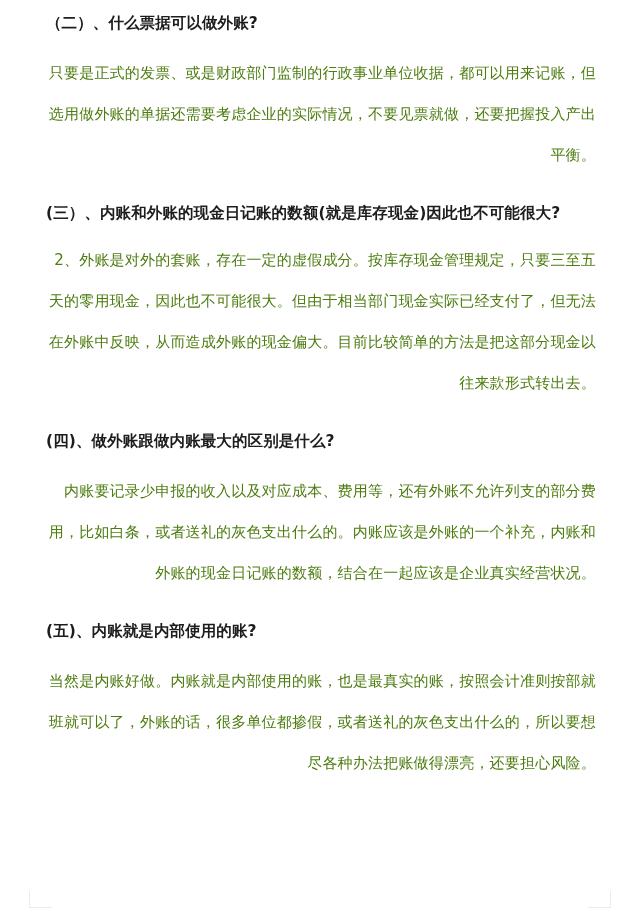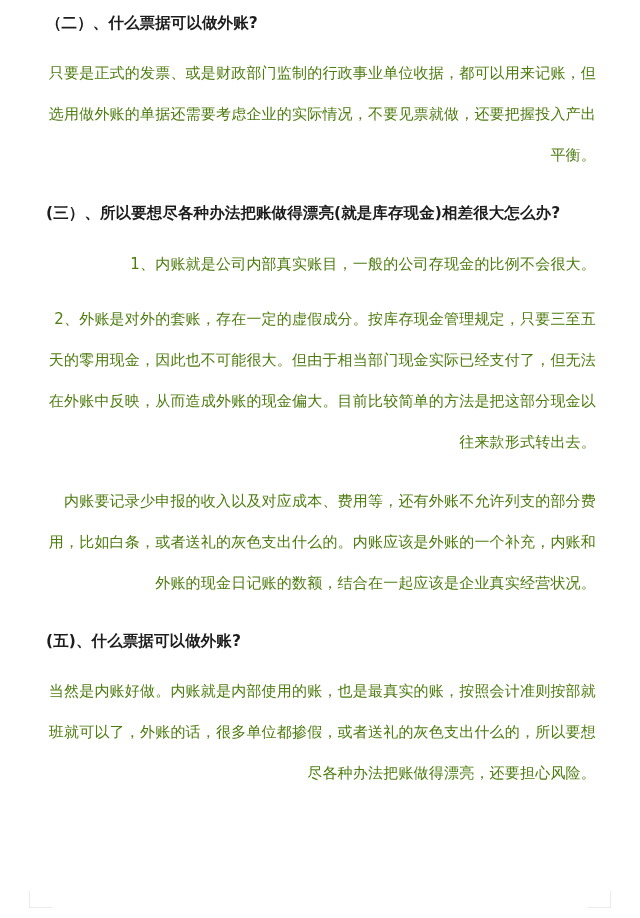--- a/index.html
+++ b/index.html
@@ -80,27 +80,27 @@
 </head>
 <body>
 
 <div class="page">
 
   <div class="content">
 
     <h2 class="heading gap-h-top">（二）、什么票据可以做外账?</h2>
     <p class="para gap-p-after-h">只要是正式的发票、或是财政部门监制的行政事业单位收据，都可以用来记账，但选用做外账的单据还需要考虑企业的实际情况，不要见票就做，还要把握投入产出平衡。</p>
 
-    <h2 class="heading gap-h-after-p">(三）、所以要想尽各种办法把账做得漂亮(就是库存现金)相差很大怎么办?</h2>
-    <p class="para gap-p-after-h">1、内账就是公司内部真实账目，一般的公司存现金的比例不会很大。</p>
+    <h2 class="heading gap-h-after-p">(三）、内账和外账的现金日记账的数额(就是库存现金)因此也不可能很大?</h2>
     <p class="para gap-p-after-p">2、外账是对外的套账，存在一定的虚假成分。按库存现金管理规定，只要三至五天的零用现金，因此也不可能很大。但由于相当部门现金实际已经支付了，但无法在外账中反映，从而造成外账的现金偏大。目前比较简单的方法是把这部分现金以往来款形式转出去。</p>
 
+    <h2 class="heading gap-h-after-p">(四)、做外账跟做内账最大的区别是什么?</h2>
     <p class="para gap-p-after-h">内账要记录少申报的收入以及对应成本、费用等，还有外账不允许列支的部分费用，比如白条，或者送礼的灰色支出什么的。内账应该是外账的一个补充，内账和外账的现金日记账的数额，结合在一起应该是企业真实经营状况。</p>
 
-    <h2 class="heading gap-h-after-p">(五)、什么票据可以做外账?</h2>
+    <h2 class="heading gap-h-after-p">(五)、内账就是内部使用的账?</h2>
     <p class="para gap-p-after-h">当然是内账好做。内账就是内部使用的账，也是最真实的账，按照会计准则按部就班就可以了，外账的话，很多单位都掺假，或者送礼的灰色支出什么的，所以要想尽各种办法把账做得漂亮，还要担心风险。</p>
 
   </div>
 
   <span class="corner bl"></span>
   <span class="corner br"></span>
 
 </div>
 
 </body></html>

